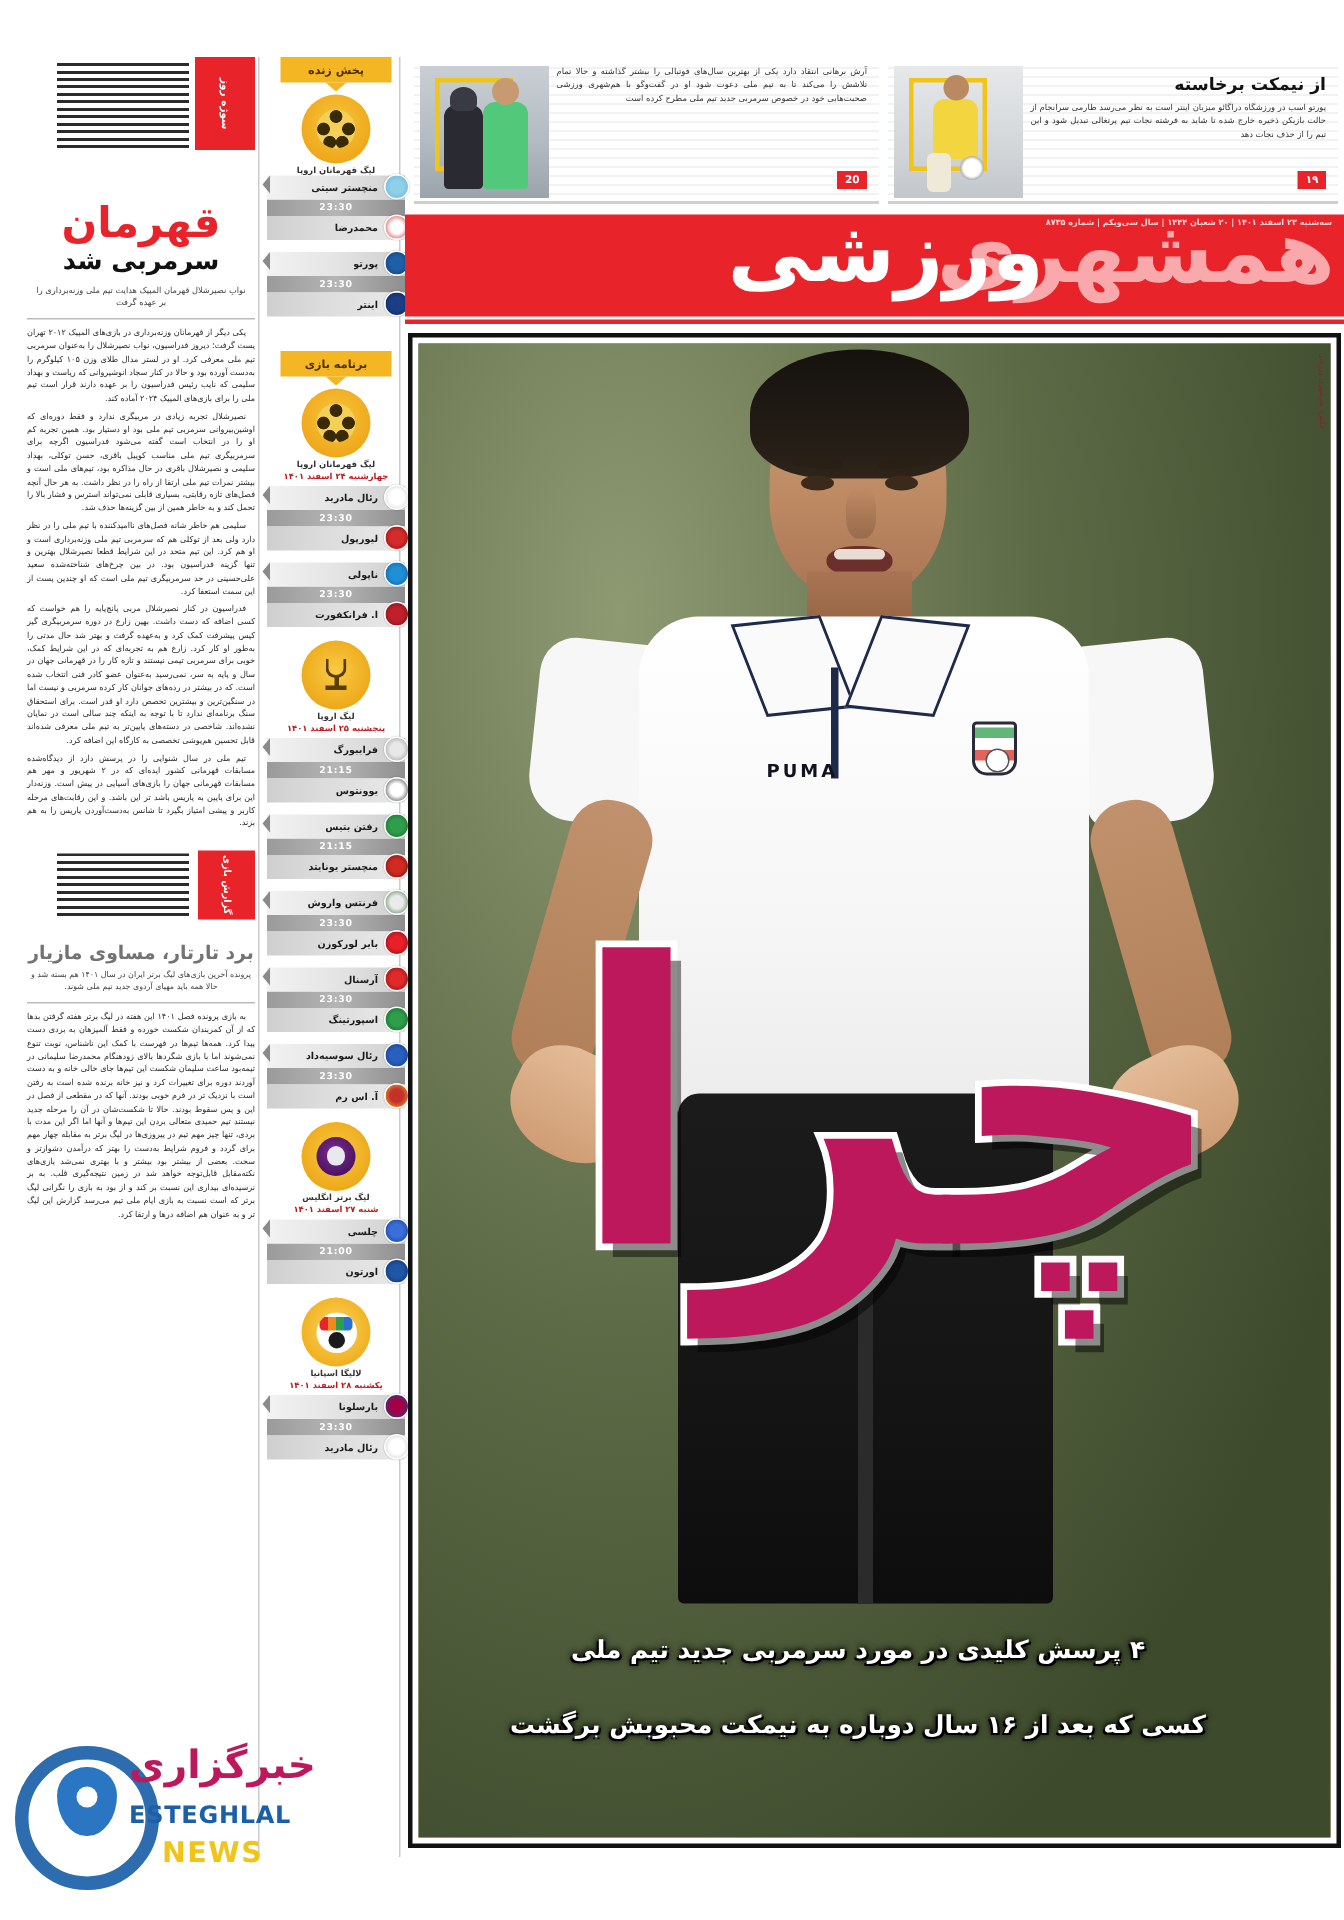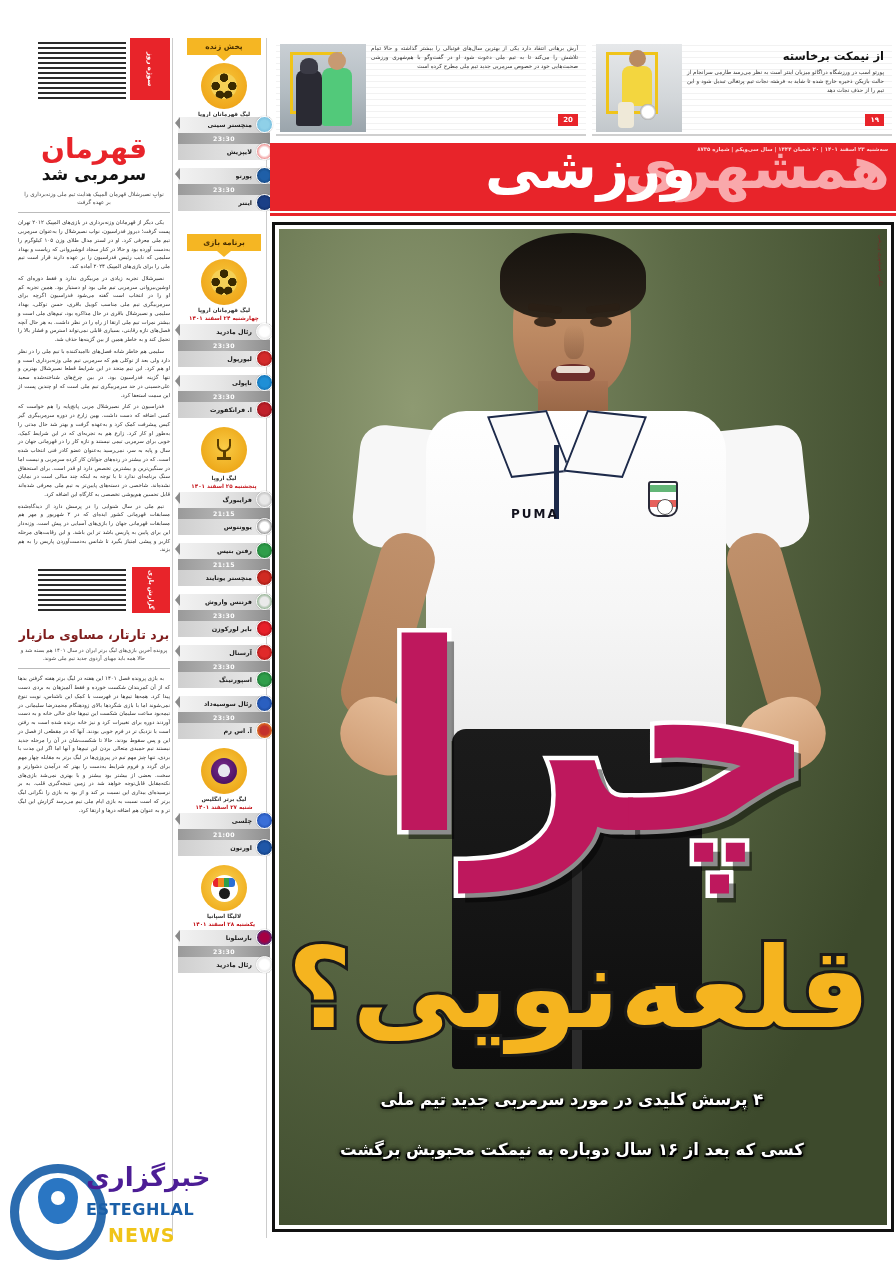--- a/index.html
+++ b/index.html
@@ -57,21 +57,21 @@
       #2b2b2b 0px, #2b2b2b 2px, #ffffff 2px, #ffffff 5px);
   }
   .kicker-badge2 {
     position: absolute; right: 0px; top: 0px;
     width: 38px; height: 46px; background: #e8242a;
     color: #fff; font-size: 6.5px; font-weight: bold;
     display: flex; align-items: center; justify-content: center;
     writing-mode: vertical-rl;
   }
   .hl2 {
-    font-size: 12.5px; font-weight: bold; color: #7f1d1d;
+    font-size: 12.5px; font-weight: bold; color: #737373;
     text-align: center; line-height: 1.2;
   }
   .hl2-deck {
     font-size: 5.3px; color: #444; text-align: center;
     line-height: 1.55; margin-top: 4px;
   }
 
   
   .mid-col {
     position: absolute; left: 178px; top: 38px;
@@ -396,21 +396,21 @@
   .wm-pin {
     position: absolute; left: 30px; top: 16px; width: 40px; height: 46px;
     background: #1f6fc0; border-radius: 50% 50% 50% 50% / 42% 42% 60% 60%; opacity: .95;
   }
   .wm-pin::after {
     content: ""; position: absolute; left: 13px; top: 13px; width: 14px; height: 14px;
     background: #fff; border-radius: 50%;
   }
   .wm-fa {
     position: absolute; left: 78px; top: 0px;
-    font-size: 26px; font-weight: bold; color: #4c1d95;
+    font-size: 26px; font-weight: bold; color: #be185d;
     letter-spacing: -1px; direction: rtl;
   }
   .wm-esteghlal {
     position: absolute; left: 78px; top: 38px;
     font-size: 16px; font-weight: bold; color: #1a5fa8; letter-spacing: .5px;
   }
   .wm-news {
     position: absolute; left: 100px; top: 62px;
     font-size: 19px; font-weight: bold; color: #f0c419; letter-spacing: 1px;
   }
@@ -476,21 +476,21 @@
       <div class="comp-name">لیگ قهرمانان اروپا</div>
 
       <div class="match">
         <div class="team-row">
           <span class="crest" style="background:radial-gradient(circle,#8fd0e8 40%,#6cb2d8 100%)"></span>
           <span class="tname">منچستر سیتی</span>
         </div>
         <div class="time-bar">23:30</div>
         <div class="team-row bot">
           <span class="crest" style="background:radial-gradient(circle,#fff 40%,#d22 100%)"></span>
-          <span class="tname">لایپزیش</span>
+          <span class="tname">محمدرضا</span>
         </div>
       </div>
 
       <div class="match">
         <div class="team-row">
           <span class="crest" style="background:radial-gradient(circle,#1f5fa8 40%,#123c6d 100%)"></span>
           <span class="tname">پورتو</span>
         </div>
         <div class="time-bar">23:30</div>
         <div class="team-row bot">
@@ -718,21 +718,20 @@
         <div class="arm-r"></div>
         <div class="hand-l"></div>
         <div class="hand-r"></div>
         <div class="shorts"></div>
       </div>
     </div>
   </div>
 
   <div class="headline-wrap">
     <div class="hl-red">چرا</div>
-    <div class="hl-yellow">قلعه‌نویی؟</div>
     <div class="sub-line sub-1">۴ پرسش کلیدی در مورد سرمربی جدید تیم ملی</div>
     <div class="sub-line sub-2">کسی که بعد از ۱۶ سال دوباره به نیمکت محبوبش برگشت</div>
   </div>
 
   <div class="watermark">
     <div class="wm-globe"></div>
     <div class="wm-pin"></div>
     <div class="wm-fa">خبرگزاری</div>
     <div class="wm-esteghlal">ESTEGHLAL</div>
     <div class="wm-news">NEWS</div>

